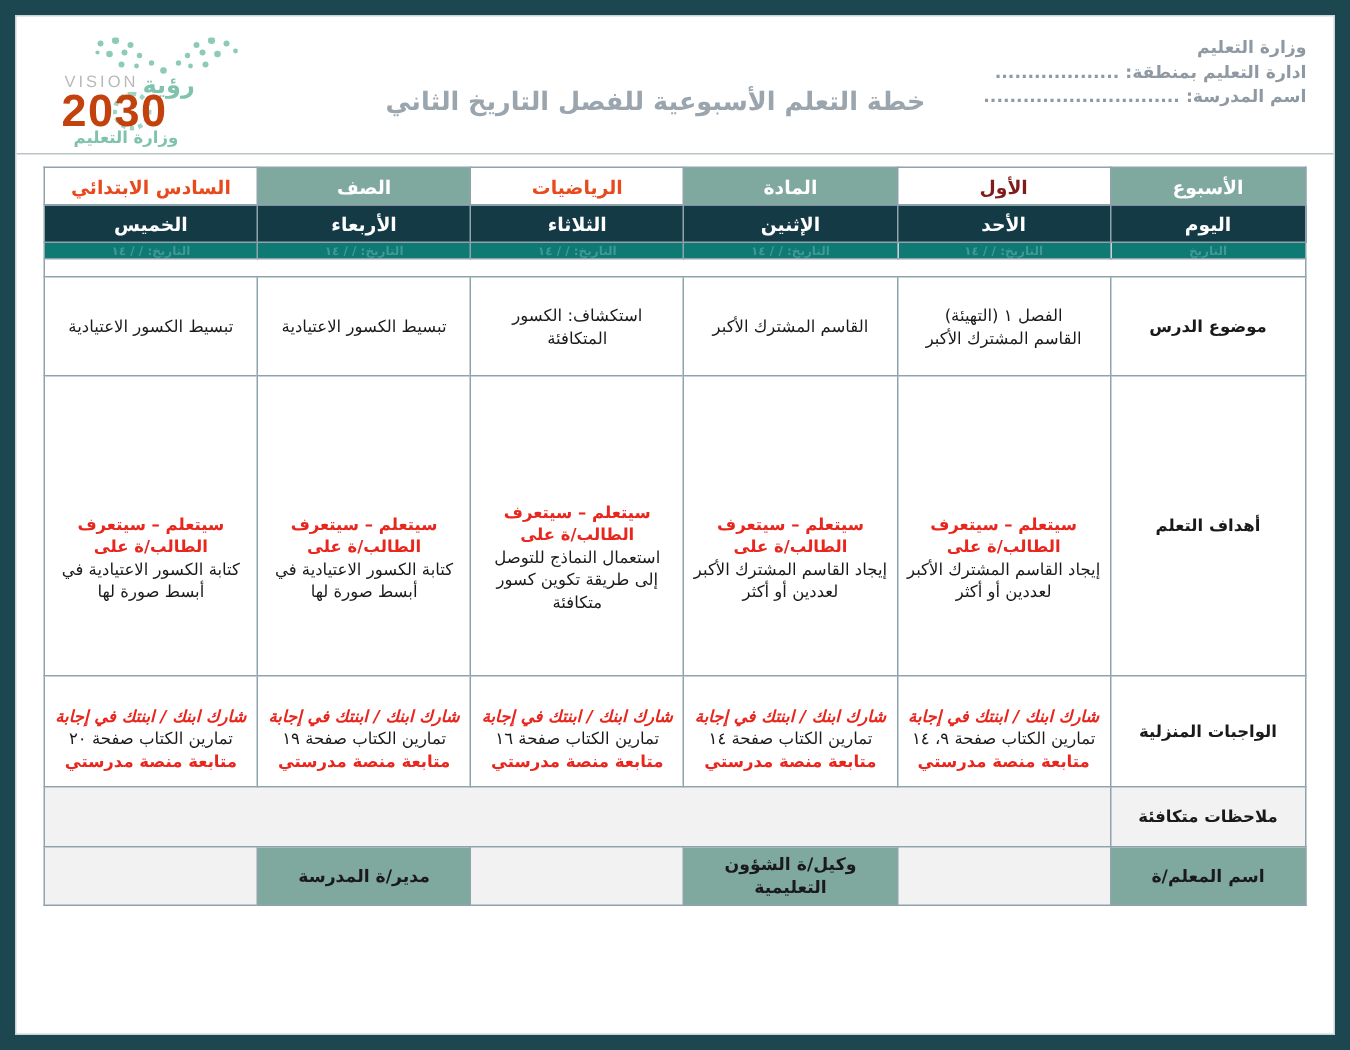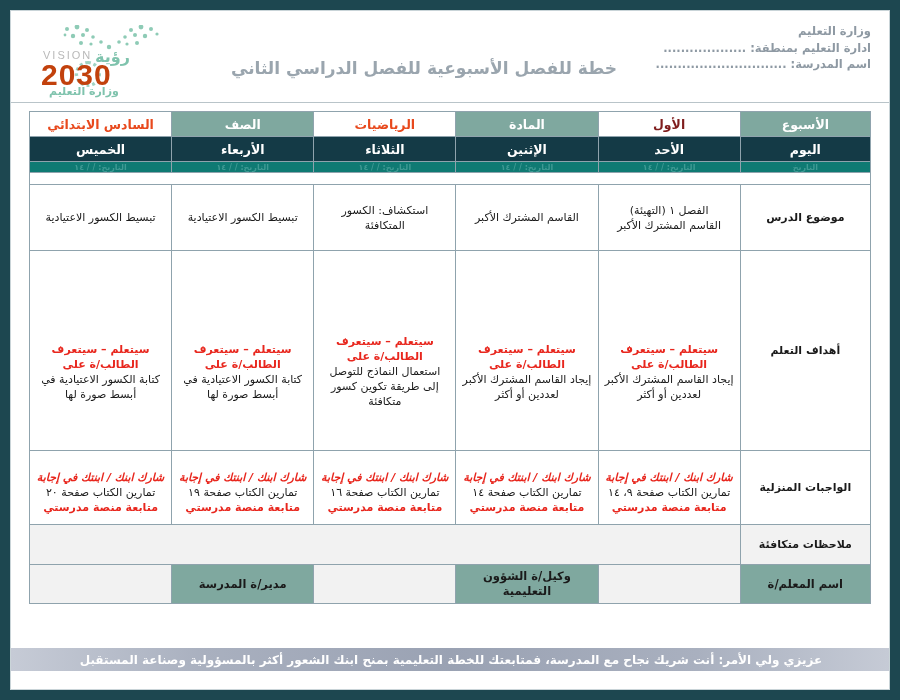--- a/index.html
+++ b/index.html
@@ -207,21 +207,21 @@
 <div class="page-frame">
 
   <div class="header">
 
     <div class="hdr-right">
       <div class="line">وزارة التعليم</div>
       <div class="line dots">ادارة التعليم بمنطقة: ...................</div>
       <div class="line dots">اسم المدرسة: ..............................</div>
     </div>
 
-    <div class="hdr-title">خطة للفصل الأسبوعية للفصل الدراسي الثاني</div>
+    <div class="hdr-title">خطة التعلم الأسبوعية للفصل التاريخ الثاني</div>
 
     <div class="logo">
       <svg class="logo-dots" viewBox="0 0 104 26">
         <g fill="#8ecbb6">
           <circle cx="6" cy="4" r="2"></circle>
             <circle cx="16" cy="2" r="2.4"></circle>
             <circle cx="26" cy="5" r="2"></circle>
           <circle cx="12" cy="11" r="2.2"></circle>
             <circle cx="22" cy="10" r="2"></circle>
             <circle cx="32" cy="12" r="1.8"></circle>
@@ -377,15 +377,14 @@
           <td class="sig-lbl">وكيل/ة الشؤون التعليمية</td>
           <td></td>
           <td class="sig-lbl">مدير/ة المدرسة</td>
           <td></td>
         </tr>
 
       </tbody>
     </table>
   </div>
 
-  <div class="footer-banner">عزيزي ولي الأمر: أنت شريك نجاح مع المدرسة، فمتابعتك للخطة التعليمية بمنح ابنك الشعور أكثر بالمسؤولية وصناعة المستقبل</div>
 
 </div>
 
 </body></html>

